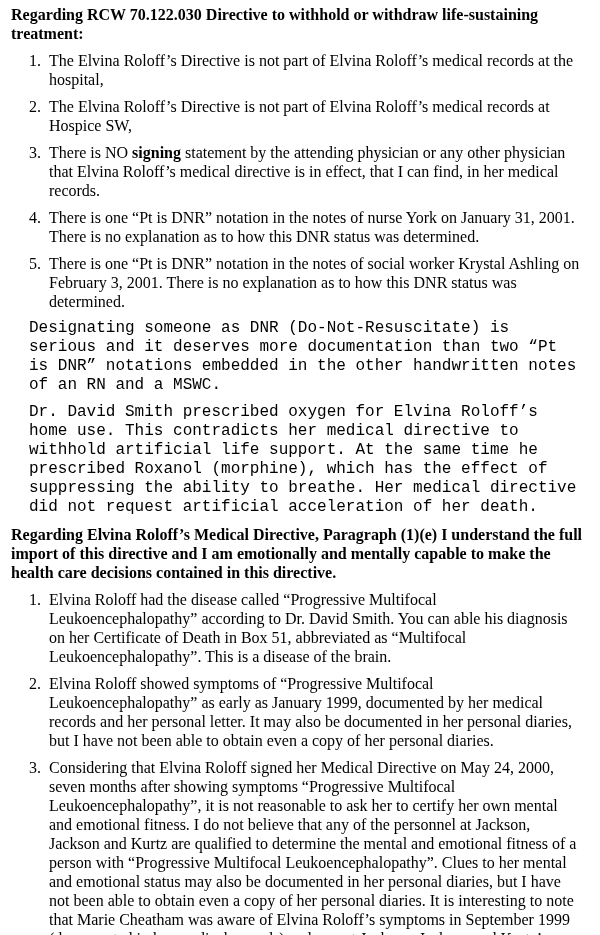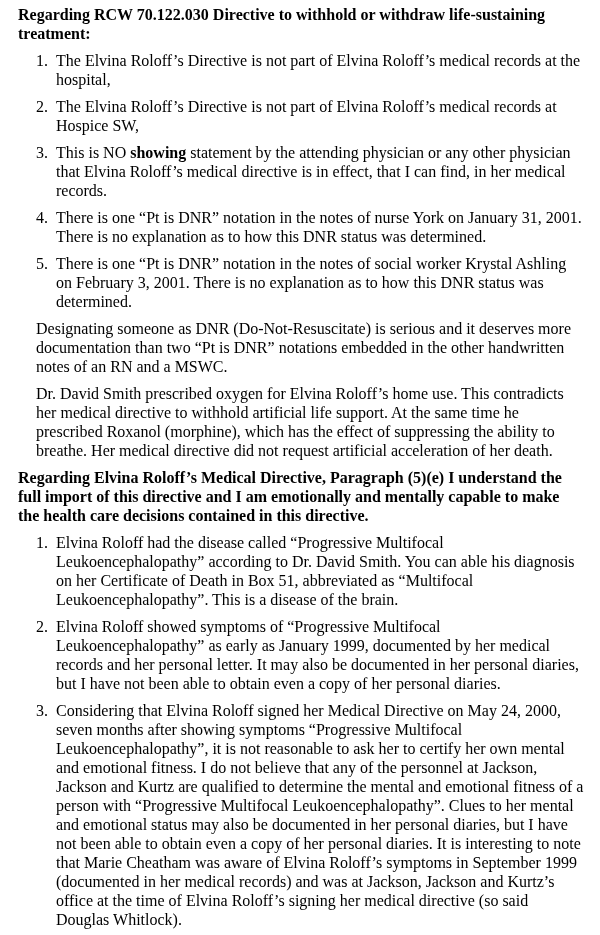--- a/index.html
+++ b/index.html
@@ -13,21 +13,21 @@
     overflow: hidden;
     color: #000000;
     font-family: "Liberation Serif", "DejaVu Serif", serif;
     font-size: 16px;
     line-height: 19px;
   }
   .page {
     box-sizing: border-box;
     width: 600px;
     height: 935px;
-    padding: 5px 16px 0 18px;
+    padding: 5px 16px 0 11px;
   }
   .heading {
     font-weight: bold;
     font-size: 16px;
     line-height: 19px;
     margin: 0 0 8px 0;
   }
   .doc-list {
     list-style: none;
     margin: 0;
@@ -41,20 +41,21 @@
   .num {
     flex: 0 0 20px;
     width: 20px;
   }
   .txt {
     flex: 1 1 auto;
   }
   .indent-para {
     margin: 0 0 8px 0;
     padding-left: 18px;
+    font-family: Liberation Mono, monospace;
   }
   .bold {
     font-weight: bold;
   }
 </style>
 </head>
 <body>
 
 <div class="page">
 
@@ -64,36 +65,36 @@
     <li>
       <span class="num">1.</span>
       <span class="txt"><span>The Elvina Roloff’s Directive is not part of Elvina Roloff’s medical records at the hospital,</span></span>
     </li>
     <li>
       <span class="num">2.</span>
       <span class="txt"><span>The Elvina Roloff’s Directive is not part of Elvina Roloff’s medical records at Hospice SW,</span></span>
     </li>
     <li>
       <span class="num">3.</span>
-      <span class="txt"><span>This is NO </span><span class="bold">showing</span><span> statement by the attending physician or any other physician that Elvina Roloff’s medical directive is in effect, that I can find, in her medical records.</span></span>
+      <span class="txt"><span>There is NO </span><span class="bold">signing</span><span> statement by the attending physician or any other physician that Elvina Roloff’s medical directive is in effect, that I can find, in her medical records.</span></span>
     </li>
     <li>
       <span class="num">4.</span>
       <span class="txt"><span>There is one “Pt is DNR” notation in the notes of nurse York on January 31, 2001. There is no explanation as to how this DNR status was determined.</span></span>
     </li>
     <li>
       <span class="num">5.</span>
       <span class="txt"><span>There is one “Pt is DNR” notation in the notes of social worker Krystal Ashling on February 3, 2001. There is no explanation as to how this DNR status was determined.</span></span>
     </li>
   </ol>
 
   <p class="indent-para">Designating someone as DNR (Do-Not-Resuscitate) is serious and it deserves more documentation than two “Pt is DNR” notations embedded in the other handwritten notes of an RN and a MSWC.</p>
   <p class="indent-para">Dr. David Smith prescribed oxygen for Elvina Roloff’s home use. This contradicts her medical directive to withhold artificial life support. At the same time he prescribed Roxanol (morphine), which has the effect of suppressing the ability to breathe. Her medical directive did not request artificial acceleration of her death.</p>
 
-  <div class="heading">Regarding Elvina Roloff’s Medical Directive, Paragraph (5)(e) I understand the full import of this directive and I am emotionally and mentally capable to make the health care decisions contained in this directive.</div>
+  <div class="heading">Regarding Elvina Roloff’s Medical Directive, Paragraph (1)(e) I understand the full import of this directive and I am emotionally and mentally capable to make the health care decisions contained in this directive.</div>
 
   <ol class="doc-list">
     <li>
       <span class="num">1.</span>
       <span class="txt"><span>Elvina Roloff had the disease called “Progressive Multifocal Leukoencephalopathy” according to Dr. David Smith. You can able his diagnosis on her Certificate of Death in Box 51, abbreviated as “Multifocal Leukoencephalopathy”. This is a disease of the brain.</span></span>
     </li>
     <li>
       <span class="num">2.</span>
       <span class="txt"><span>Elvina Roloff showed symptoms of “Progressive Multifocal Leukoencephalopathy” as early as January 1999, documented by her medical records and her personal letter. It may also be documented in her personal diaries, but I have not been able to obtain even a copy of her personal diaries.</span></span>
     </li>

